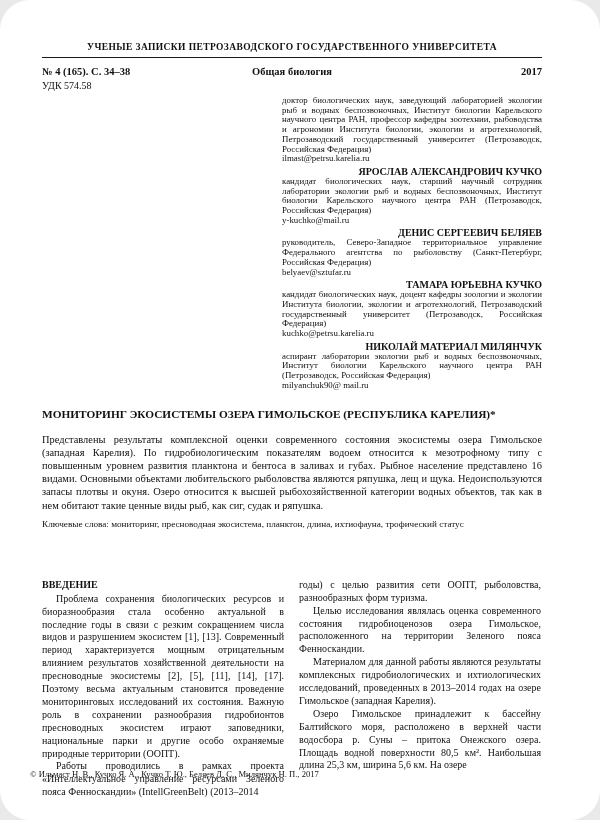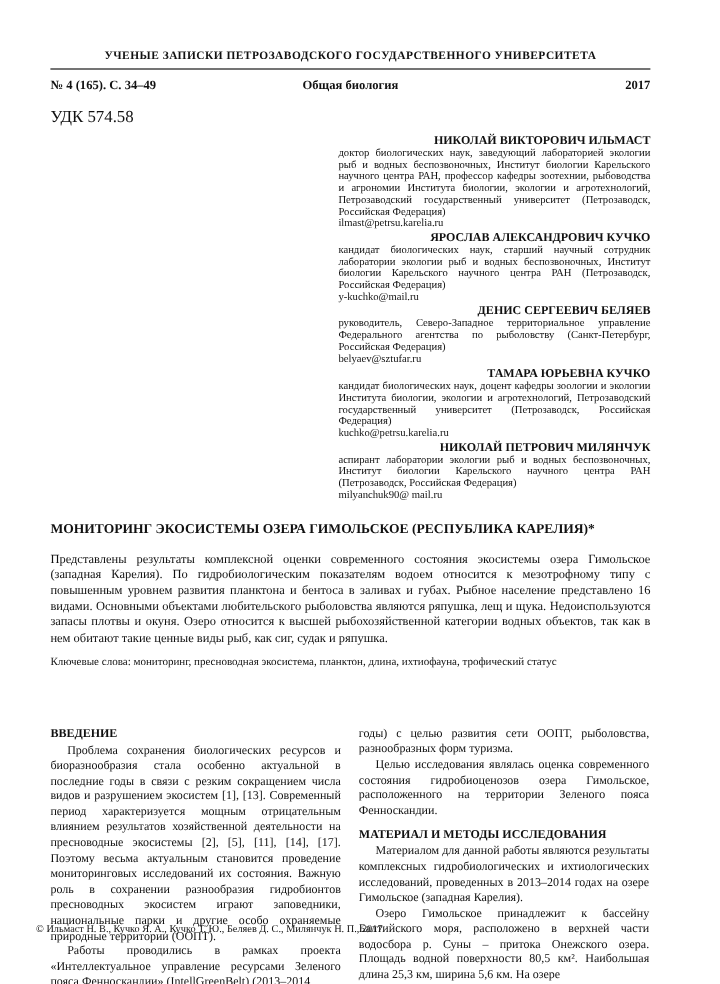--- a/index.html
+++ b/index.html
@@ -4,20 +4,21 @@
 <style>
   html, body { margin: 0; padding: 0; background: #e9e9e9; }
   .page {
     position: relative;
     width: 600px; height: 820px;
     margin: 0 auto;
     background: #ffffff;
     color: #111111;
     font-family: "Liberation Serif", "DejaVu Serif", serif;
     overflow: hidden;
+    border-radius: 30px;
   }
   .content {
     position: absolute;
     left: 42px; top: 0;
     width: 500px;
   }
   
   .journal-title {
     margin-top: 42px;
     text-align: center;
@@ -32,21 +33,21 @@
   }
   .issue-line {
     display: flex;
     margin-top: 7px;
     font-weight: bold;
     font-size: 10.5px;
   }
   .issue-line .left   { flex: 1; text-align: left; }
   .issue-line .center { flex: 1; text-align: center; }
   .issue-line .right  { flex: 1; text-align: right; }
-  .udc { margin-top: 14px; font-size: 14px; }
+  .udc { margin-top: 3px; font-size: 10px; }
 
   
   .authors { width: 260px; margin-left: auto; margin-top: 5px; }
   .author { margin-bottom: 2px; }
   .author-name {
     font-weight: bold;
     font-size: 10px;
     text-align: right;
     line-height: 11px;
   }
@@ -111,71 +112,69 @@
 </head>
 <body>
 
 <div class="page">
   <div class="content">
 
     <div class="journal-title">УЧЕНЫЕ ЗАПИСКИ ПЕТРОЗАВОДСКОГО ГОСУДАРСТВЕННОГО УНИВЕРСИТЕТА</div>
     <hr class="header-rule">
 
     <div class="issue-line">
-      <span class="left">№ 4 (165). С. 34–49</span>
+      <span class="left">№ 4 (165). С. 34–38</span>
       <span class="center">Общая биология</span>
       <span class="right">2017</span>
     </div>
 
     <div class="udc">УДК 574.58</div>
 
     <div class="authors">
       <div class="author">
-        <div class="author-name">НИКОЛАЙ ВИКТОРОВИЧ ИЛЬМАСТ</div>
         <div class="author-desc">доктор биологических наук, заведующий лабораторией экологии рыб и водных беспозвоночных, Институт биологии Карельского научного центра РАН, профессор кафедры зоотехнии, рыбоводства и агрономии Института биологии, экологии и агротехнологий, Петрозаводский государственный университет (Петрозаводск, Российская Федерация)</div>
         <div class="author-email">ilmast@petrsu.karelia.ru</div>
       </div>
       <div class="author">
         <div class="author-name">ЯРОСЛАВ АЛЕКСАНДРОВИЧ КУЧКО</div>
         <div class="author-desc">кандидат биологических наук, старший научный сотрудник лаборатории экологии рыб и водных беспозвоночных, Институт биологии Карельского научного центра РАН (Петрозаводск, Российская Федерация)</div>
         <div class="author-email">y-kuchko@mail.ru</div>
       </div>
       <div class="author">
         <div class="author-name">ДЕНИС СЕРГЕЕВИЧ БЕЛЯЕВ</div>
         <div class="author-desc">руководитель, Северо-Западное территориальное управление Федерального агентства по рыболовству (Санкт-Петербург, Российская Федерация)</div>
         <div class="author-email">belyaev@sztufar.ru</div>
       </div>
       <div class="author">
         <div class="author-name">ТАМАРА ЮРЬЕВНА КУЧКО</div>
         <div class="author-desc">кандидат биологических наук, доцент кафедры зоологии и экологии Института биологии, экологии и агротехнологий, Петрозаводский государственный университет (Петрозаводск, Российская Федерация)</div>
         <div class="author-email">kuchko@petrsu.karelia.ru</div>
       </div>
       <div class="author">
-        <div class="author-name">НИКОЛАЙ ПЕТРОВИЧ МИЛЯНЧУК</div>
+        <div class="author-name">НИКОЛАЙ МАТЕРИАЛ МИЛЯНЧУК</div>
         <div class="author-desc">аспирант лаборатории экологии рыб и водных беспозвоночных, Институт биологии Карельского научного центра РАН (Петрозаводск, Российская Федерация)</div>
         <div class="author-email">milyanchuk90@ mail.ru</div>
       </div>
     </div>
 
     <div class="article-title">МОНИТОРИНГ ЭКОСИСТЕМЫ ОЗЕРА ГИМОЛЬСКОЕ (РЕСПУБЛИКА КАРЕЛИЯ)*</div>
 
     <div class="abstract">Представлены результаты комплексной оценки современного состояния экосистемы озера Гимольское (западная Карелия). По гидробиологическим показателям водоем относится к мезотрофному типу с повышенным уровнем развития планктона и бентоса в заливах и губах. Рыбное население представлено 16 видами. Основными объектами любительского рыболовства являются ряпушка, лещ и щука. Недоиспользуются запасы плотвы и окуня. Озеро относится к высшей рыбохозяйственной категории водных объектов, так как в нем обитают такие ценные виды рыб, как сиг, судак и ряпушка.</div>
 
     <div class="keywords">Ключевые слова: мониторинг, пресноводная экосистема, планктон, длина, ихтиофауна, трофический статус</div>
 
     <div class="columns">
       <div class="col">
         <div class="heading">ВВЕДЕНИЕ</div>
         <p>Проблема сохранения биологических ресурсов и биоразнообразия стала особенно актуальной в последние годы в связи с резким сокращением числа видов и разрушением экосистем [1], [13]. Современный период характеризуется мощным отрицательным влиянием результатов хозяйственной деятельности на пресноводные экосистемы [2], [5], [11], [14], [17]. Поэтому весьма актуальным становится проведение мониторинговых исследований их состояния. Важную роль в сохранении разнообразия гидробионтов пресноводных экосистем играют заповедники, национальные парки и другие особо охраняемые природные территории (ООПТ).</p>
         <p>Работы проводились в рамках проекта «Интеллектуальное управление ресурсами Зеленого пояса Фенноскандии» (IntellGreenBelt) (2013–2014</p>
       </div>
       <div class="col">
         <p class="noindent">годы) с целью развития сети ООПТ, рыболовства, разнообразных форм туризма.</p>
         <p>Целью исследования являлась оценка современного состояния гидробиоценозов озера Гимольское, расположенного на территории Зеленого пояса Фенноскандии.</p>
-        <div class="heading spaced">МАТЕРИАЛ И МЕТОДЫ ИССЛЕДОВАНИЯ</div>
         <p>Материалом для данной работы являются результаты комплексных гидробиологических и ихтиологических исследований, проведенных в 2013–2014 годах на озере Гимольское (западная Карелия).</p>
         <p>Озеро Гимольское принадлежит к бассейну Балтийского моря, расположено в верхней части водосбора р. Суны – притока Онежского озера. Площадь водной поверхности 80,5 км². Наибольшая длина 25,3 км, ширина 5,6 км. На озере</p>
       </div>
     </div>
 
   </div>
 
   <div class="footer-copyright">© Ильмаст Н. В., Кучко Я. А., Кучко Т. Ю., Беляев Д. С., Милянчук Н. П., 2017</div>
 </div>
 

